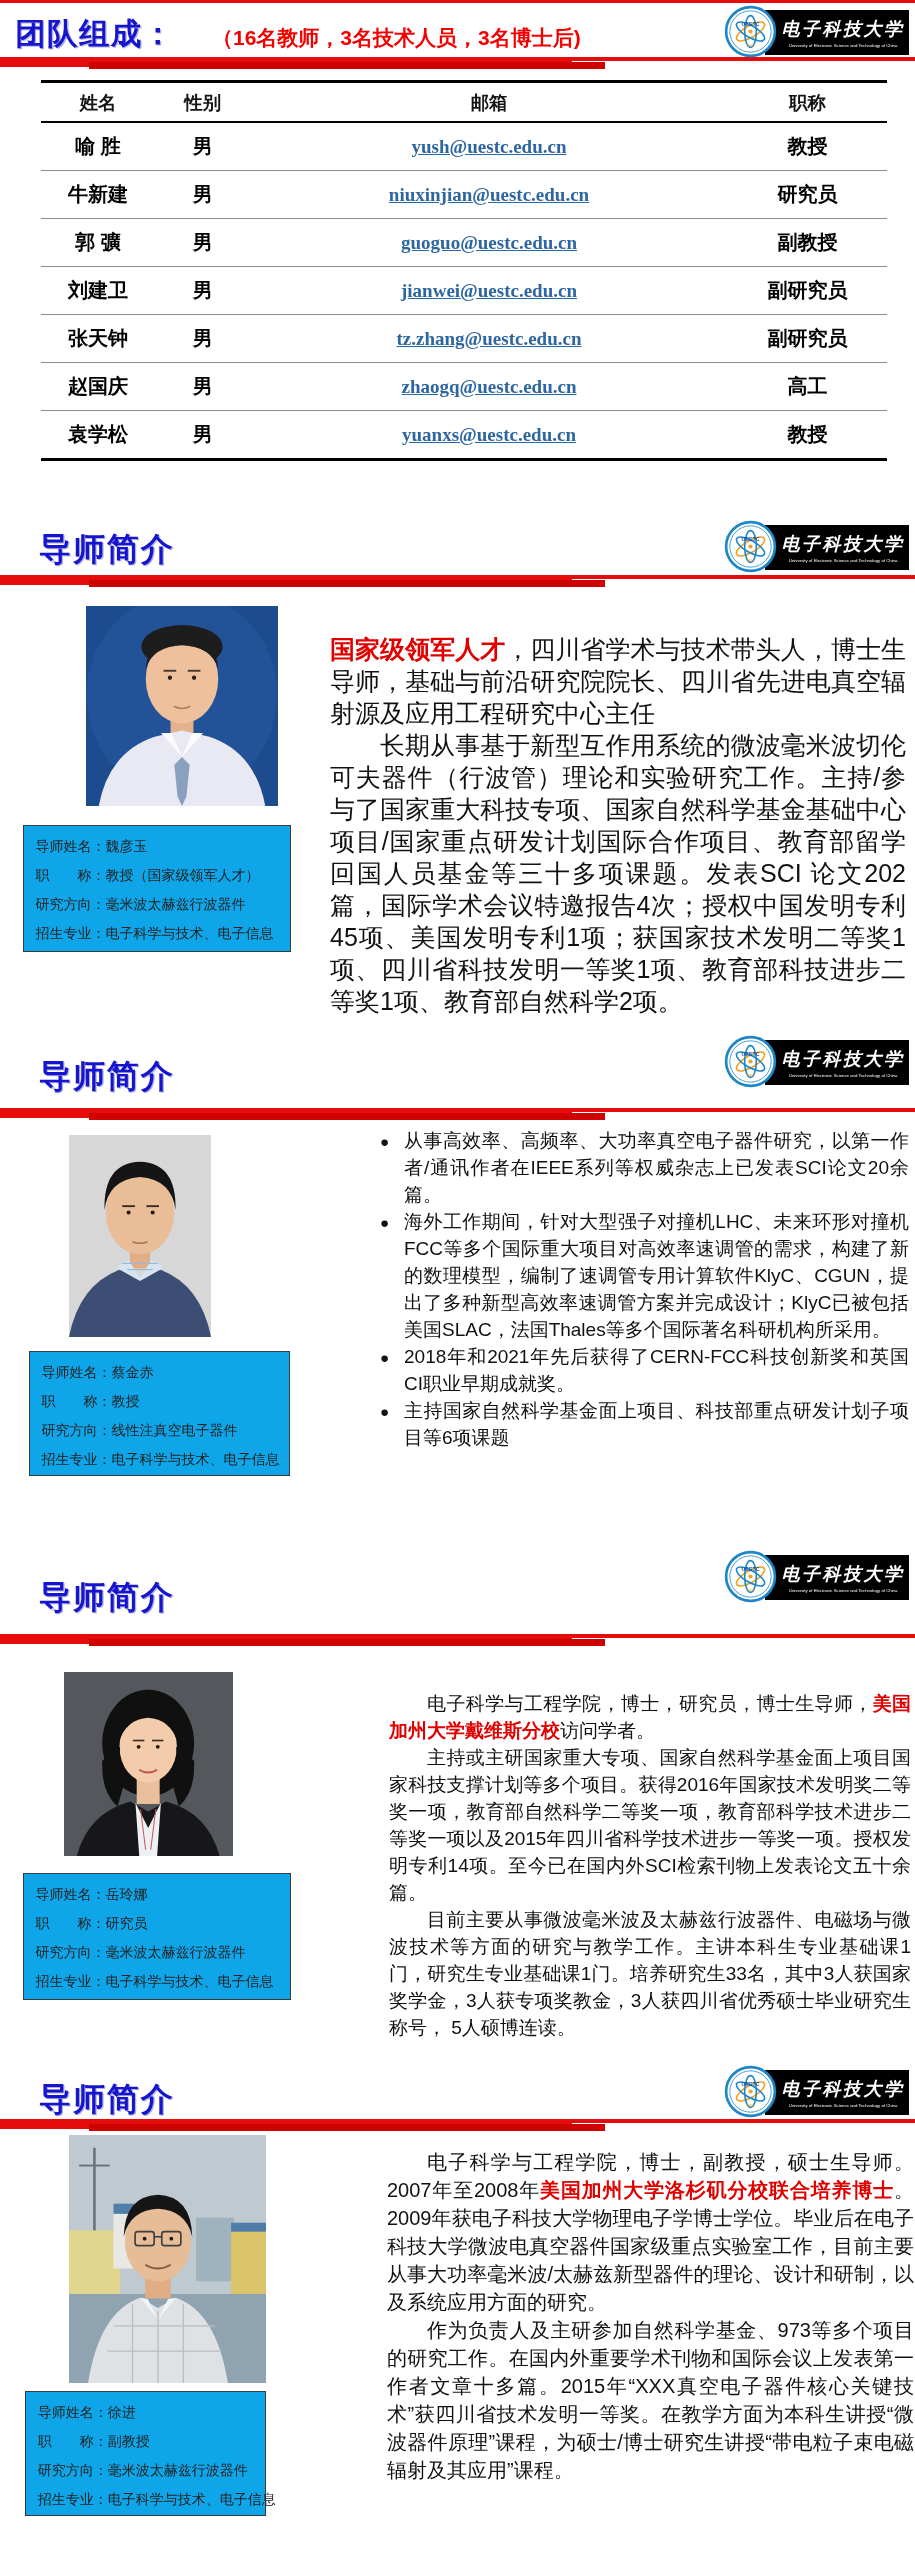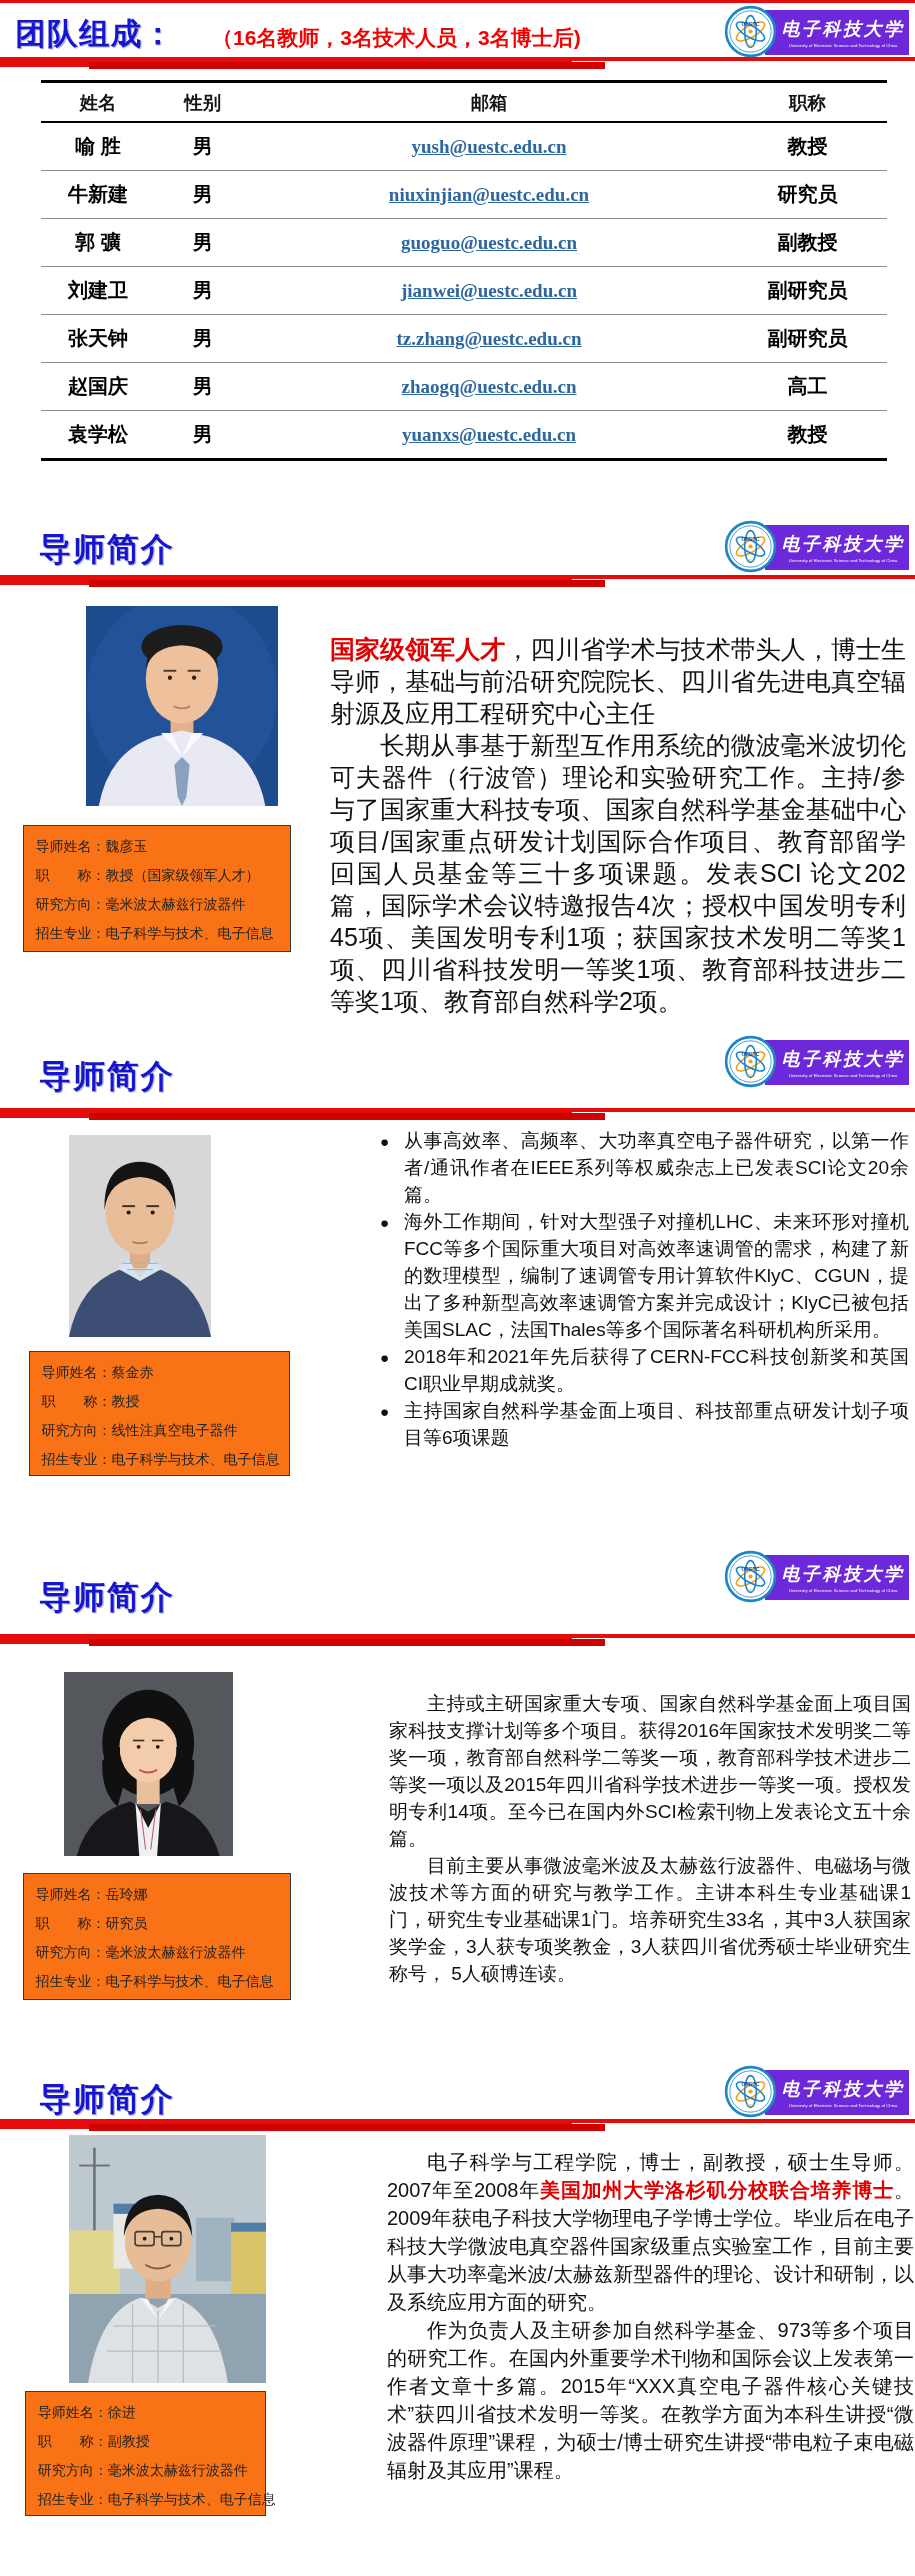--- a/index.html
+++ b/index.html
@@ -12,21 +12,21 @@
   .t1{position:absolute;left:15.3px;top:14px;font-size:30.5px;font-weight:bold;color:#1515cf;
       letter-spacing:1.3px;text-shadow:1.3px 1.3px 0 rgba(40,40,150,.35);white-space:nowrap;}
   .t1sub{position:absolute;left:212px;top:24px;font-size:21px;font-weight:bold;color:#f40000;white-space:nowrap;}
   .sec-title{position:absolute;left:39px;font-size:32px;font-weight:bold;color:#1515cf;
       letter-spacing:1.9px;text-shadow:1.3px 1.3px 0 rgba(40,40,150,.35);}
   .s2 .sec-title{top:12.7px}.s3 .sec-title{top:25.4px}.s4 .sec-title{top:30.5px}.s5 .sec-title{top:18px}
 
   
   .logo{position:absolute;right:7.6px;top:5.1px;width:184px;height:53px;}
   .emblem{position:absolute;left:0;top:0;width:53px;height:53px;}
-  .logo-bar{position:absolute;left:41px;top:4.5px;width:144px;height:45px;background:#6d28d9;
+  .logo-bar{position:absolute;left:41px;top:4.5px;width:144px;height:45px;background:#000000;
       display:flex;flex-direction:column;justify-content:center;align-items:center;z-index:-1;
       padding-left:11.4px;box-sizing:border-box;}
   .logo{z-index:1}
   .logo-cn{color:#fff;font-family:"Liberation Serif",serif;font-style:italic;font-weight:bold;
       font-size:18px;letter-spacing:2.5px;white-space:nowrap;}
   .logo-en{color:#fff;font-size:4.3px;white-space:nowrap;margin-top:1.9px;}
 
   
   .redbar{position:absolute;left:0;width:100%;height:15.3px;}
   .s1 .redbar{top:57px}.s2 .redbar{top:60px}.s3 .redbar{top:78px}.s4 .redbar{top:89px}.s5 .redbar{top:59px}
@@ -47,21 +47,21 @@
       font-weight:bold;font-size:19px;cursor:pointer;}
 
   
   .photo{position:absolute;}
   .s2 .photo{left:86px;top:91px;width:192px;height:200px;}
   .s3 .photo{left:69px;top:105px;width:142px;height:202px;}
   .s4 .photo{left:64px;top:127px;width:169px;height:184px;}
   .s5 .photo{left:69px;top:75px;width:197px;height:248px;}
 
   
-  .ibox{position:absolute;background:#f97316;border:1.3px solid #3a3a3a;box-sizing:border-box;
+  .ibox{position:absolute;background:#0ea5e9;border:1.3px solid #3a3a3a;box-sizing:border-box;
       font-size:14px;line-height:29px;color:#222;padding:6.4px 11.4px;}
   .s2 .ibox{left:23px;top:310px;width:268px;height:127px;}
   .s3 .ibox{left:29px;top:321px;width:261px;height:125px;}
   .s4 .ibox{left:23px;top:328px;width:268px;height:127px;}
   .s5 .ibox{left:25.4px;top:331px;width:241px;height:125px;}
   .irow{white-space:nowrap;}
 
   
   .bio{position:absolute;text-align:justify;color:#111;}
   .s2 .bio{left:330px;top:118px;width:576px;font-size:25px;line-height:32px;}
@@ -319,20 +319,21 @@
   </svg>
 
   <div class="ibox">
     <div class="irow"><span>导师姓名：</span><span>岳玲娜</span></div>
     <div class="irow"><span>职　　称：</span><span>研究员</span></div>
     <div class="irow"><span>研究方向：</span><span>毫米波太赫兹行波器件</span></div>
     <div class="irow"><span>招生专业：</span><span>电子科学与技术、电子信息</span></div>
   </div>
 
   <div class="bio">
+    <p class="para indent"><span>电子科学与工程学院，博士，研究员，博士生导师，</span><span class="red">美国加州大学戴维斯分校</span><span>访问学者。</span></p>
     <p class="para indent"><span>主持或主研国家重大专项、国家自然科学基金面上项目国家科技支撑计划等多个项目。获得2016年国家技术发明奖二等奖一项，教育部自然科学二等奖一项，教育部科学技术进步二等奖一项以及2015年四川省科学技术进步一等奖一项。授权发明专利14项。至今已在国内外SCI检索刊物上发表论文五十余篇。</span></p>
     <p class="para indent"><span>目前主要从事微波毫米波及太赫兹行波器件、电磁场与微波技术等方面的研究与教学工作。主讲本科生专业基础课1门，研究生专业基础课1门。培养研究生33名，其中3人获国家奖学金，3人获专项奖教金，3人获四川省优秀硕士毕业研究生称号， 5人硕博连读。</span></p>
   </div>
 </section>
 
 <section class="slide s5">
   <div class="sec-title">导师简介</div>
   <div class="logo">
     <svg class="emblem" viewBox="0 0 100 100">
       <circle cx="50" cy="50" r="46" fill="#ffffff" stroke="#1d86c8" stroke-width="5"></circle>

